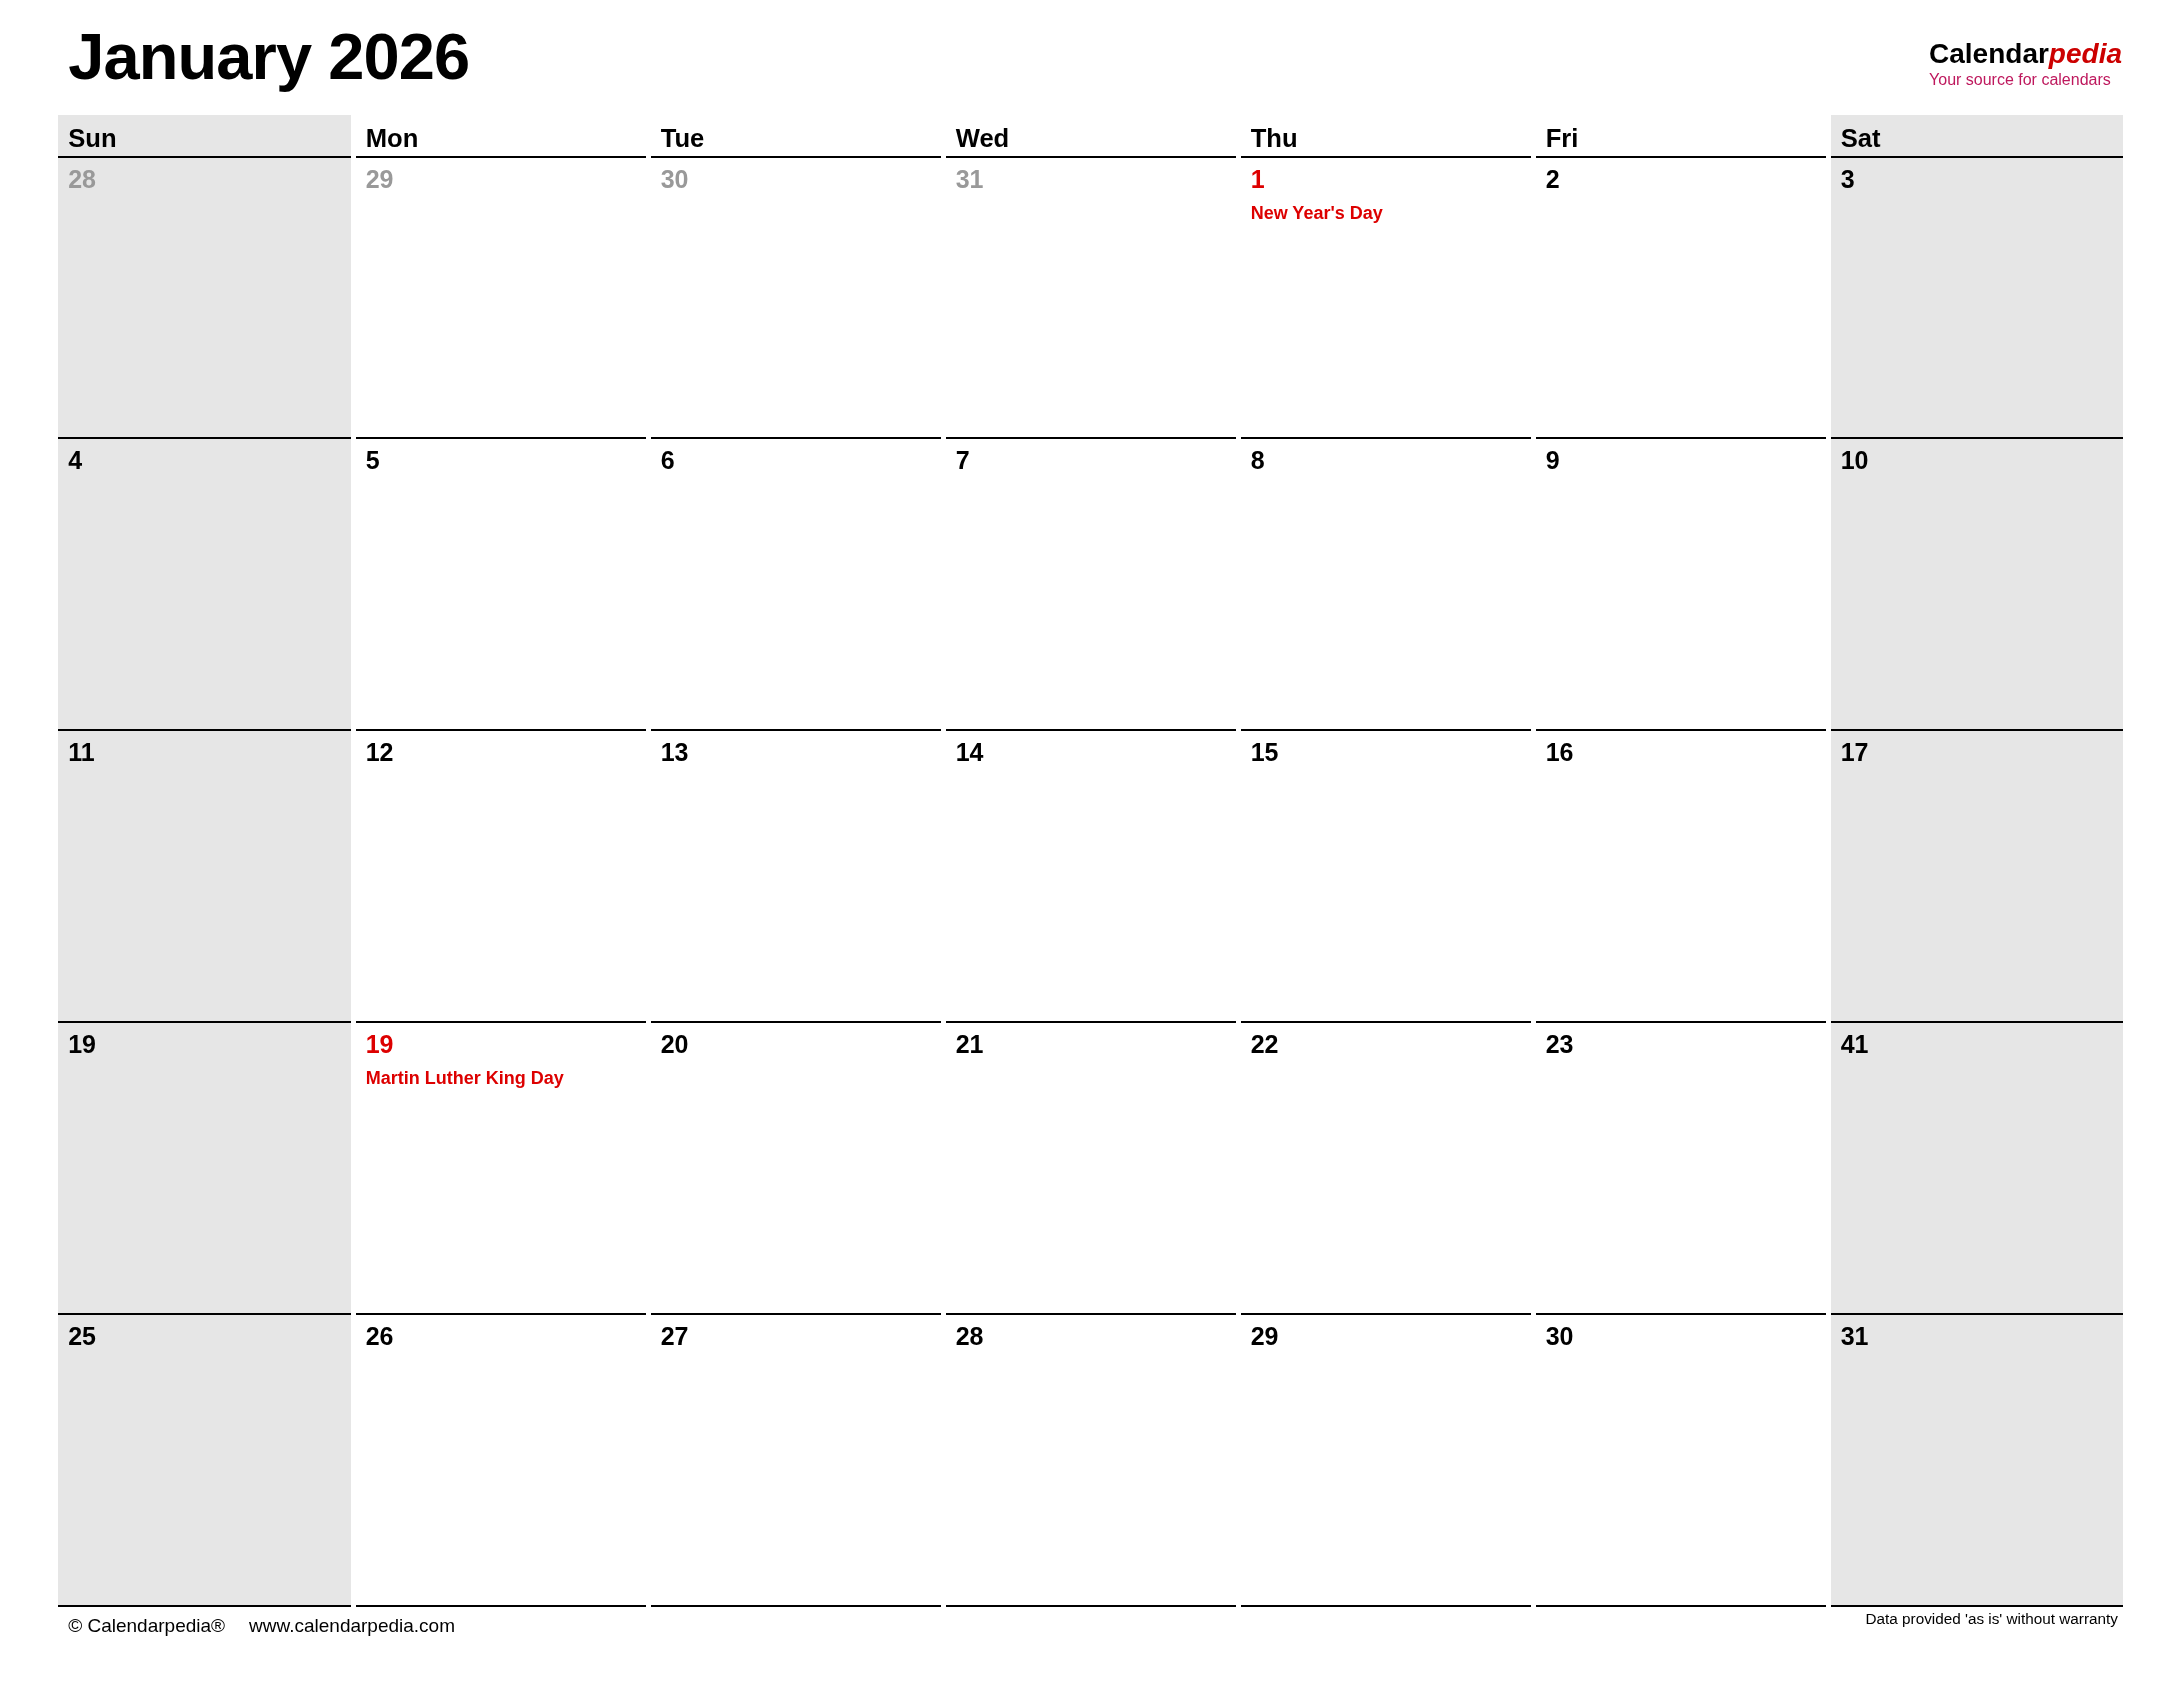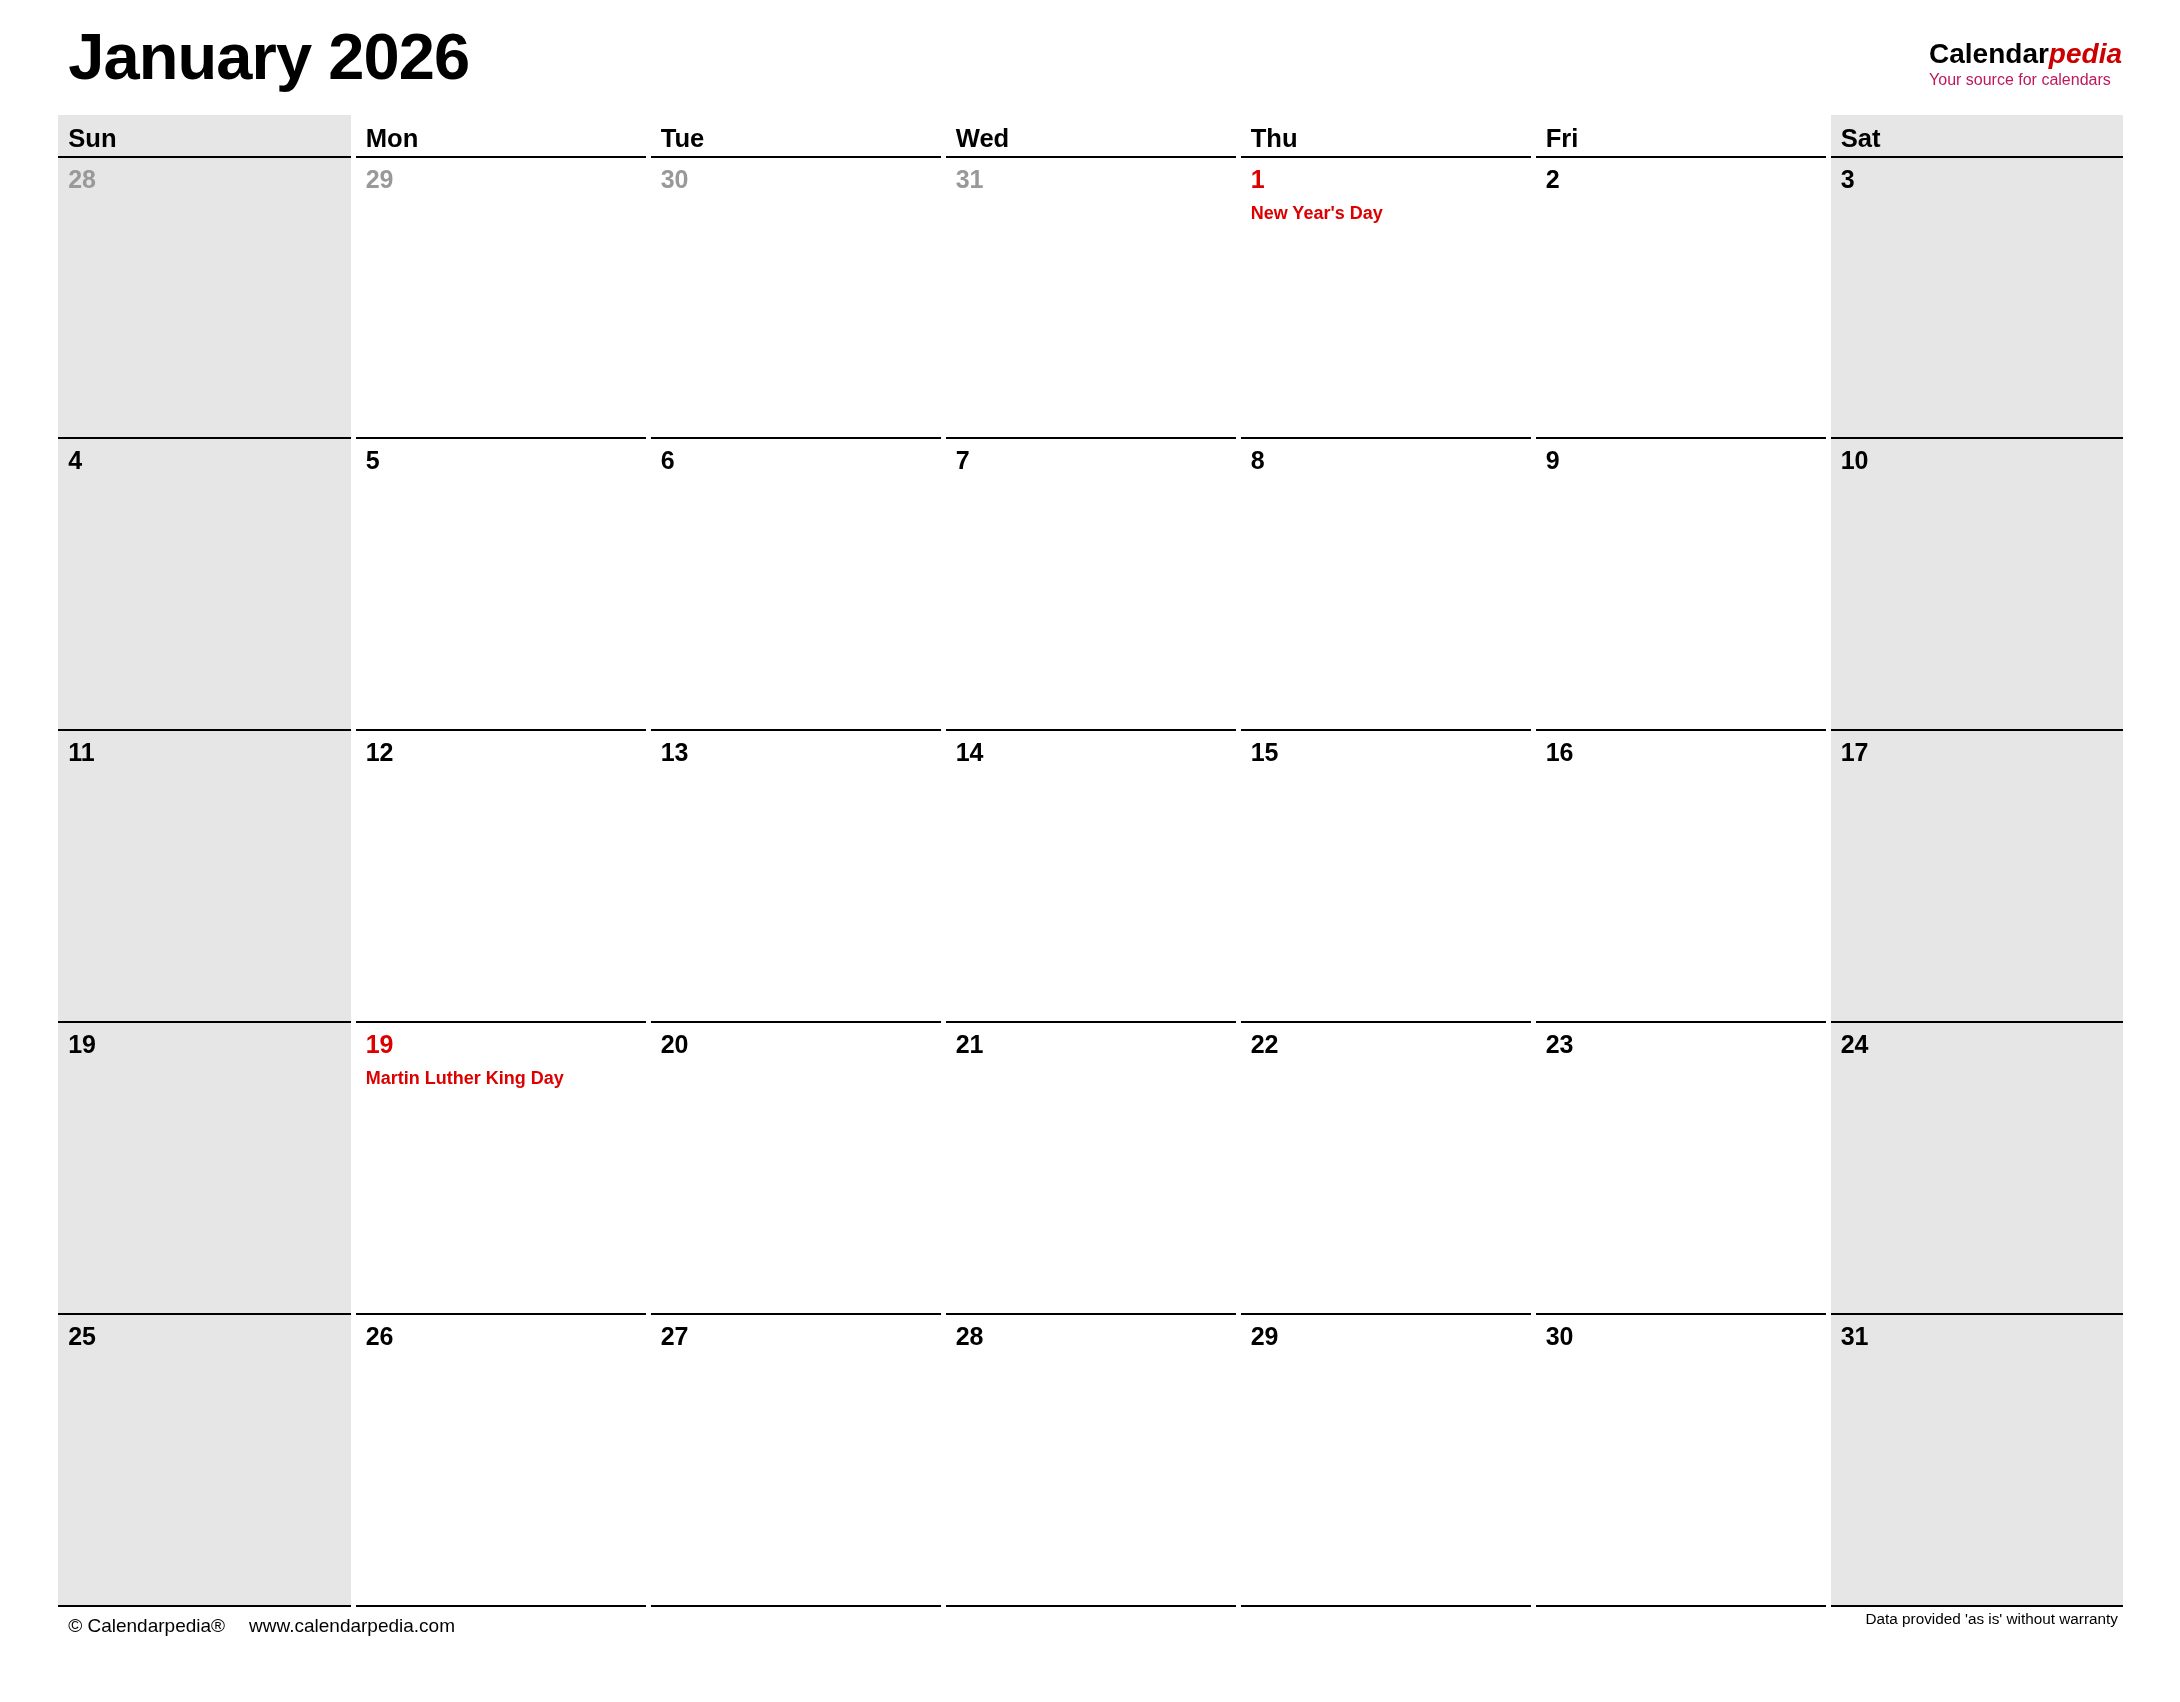--- a/index.html
+++ b/index.html
@@ -365,21 +365,21 @@
             </div>
           </td>
         <td>
             <div class="cell-inner">
               <div class="daynum">23</div>
               <div class="event"></div>
             </div>
           </td>
         <td class="weekend-col">
             <div class="cell-inner">
-              <div class="daynum">24</div>
+              <div class="daynum">41</div>
               <div class="event"></div>
             </div>
           </td>
       </tr>
 
       <tr class="week-row">
         <td class="weekend-col">
             <div class="cell-inner">
               <div class="daynum">25</div>
               <div class="event"></div>

